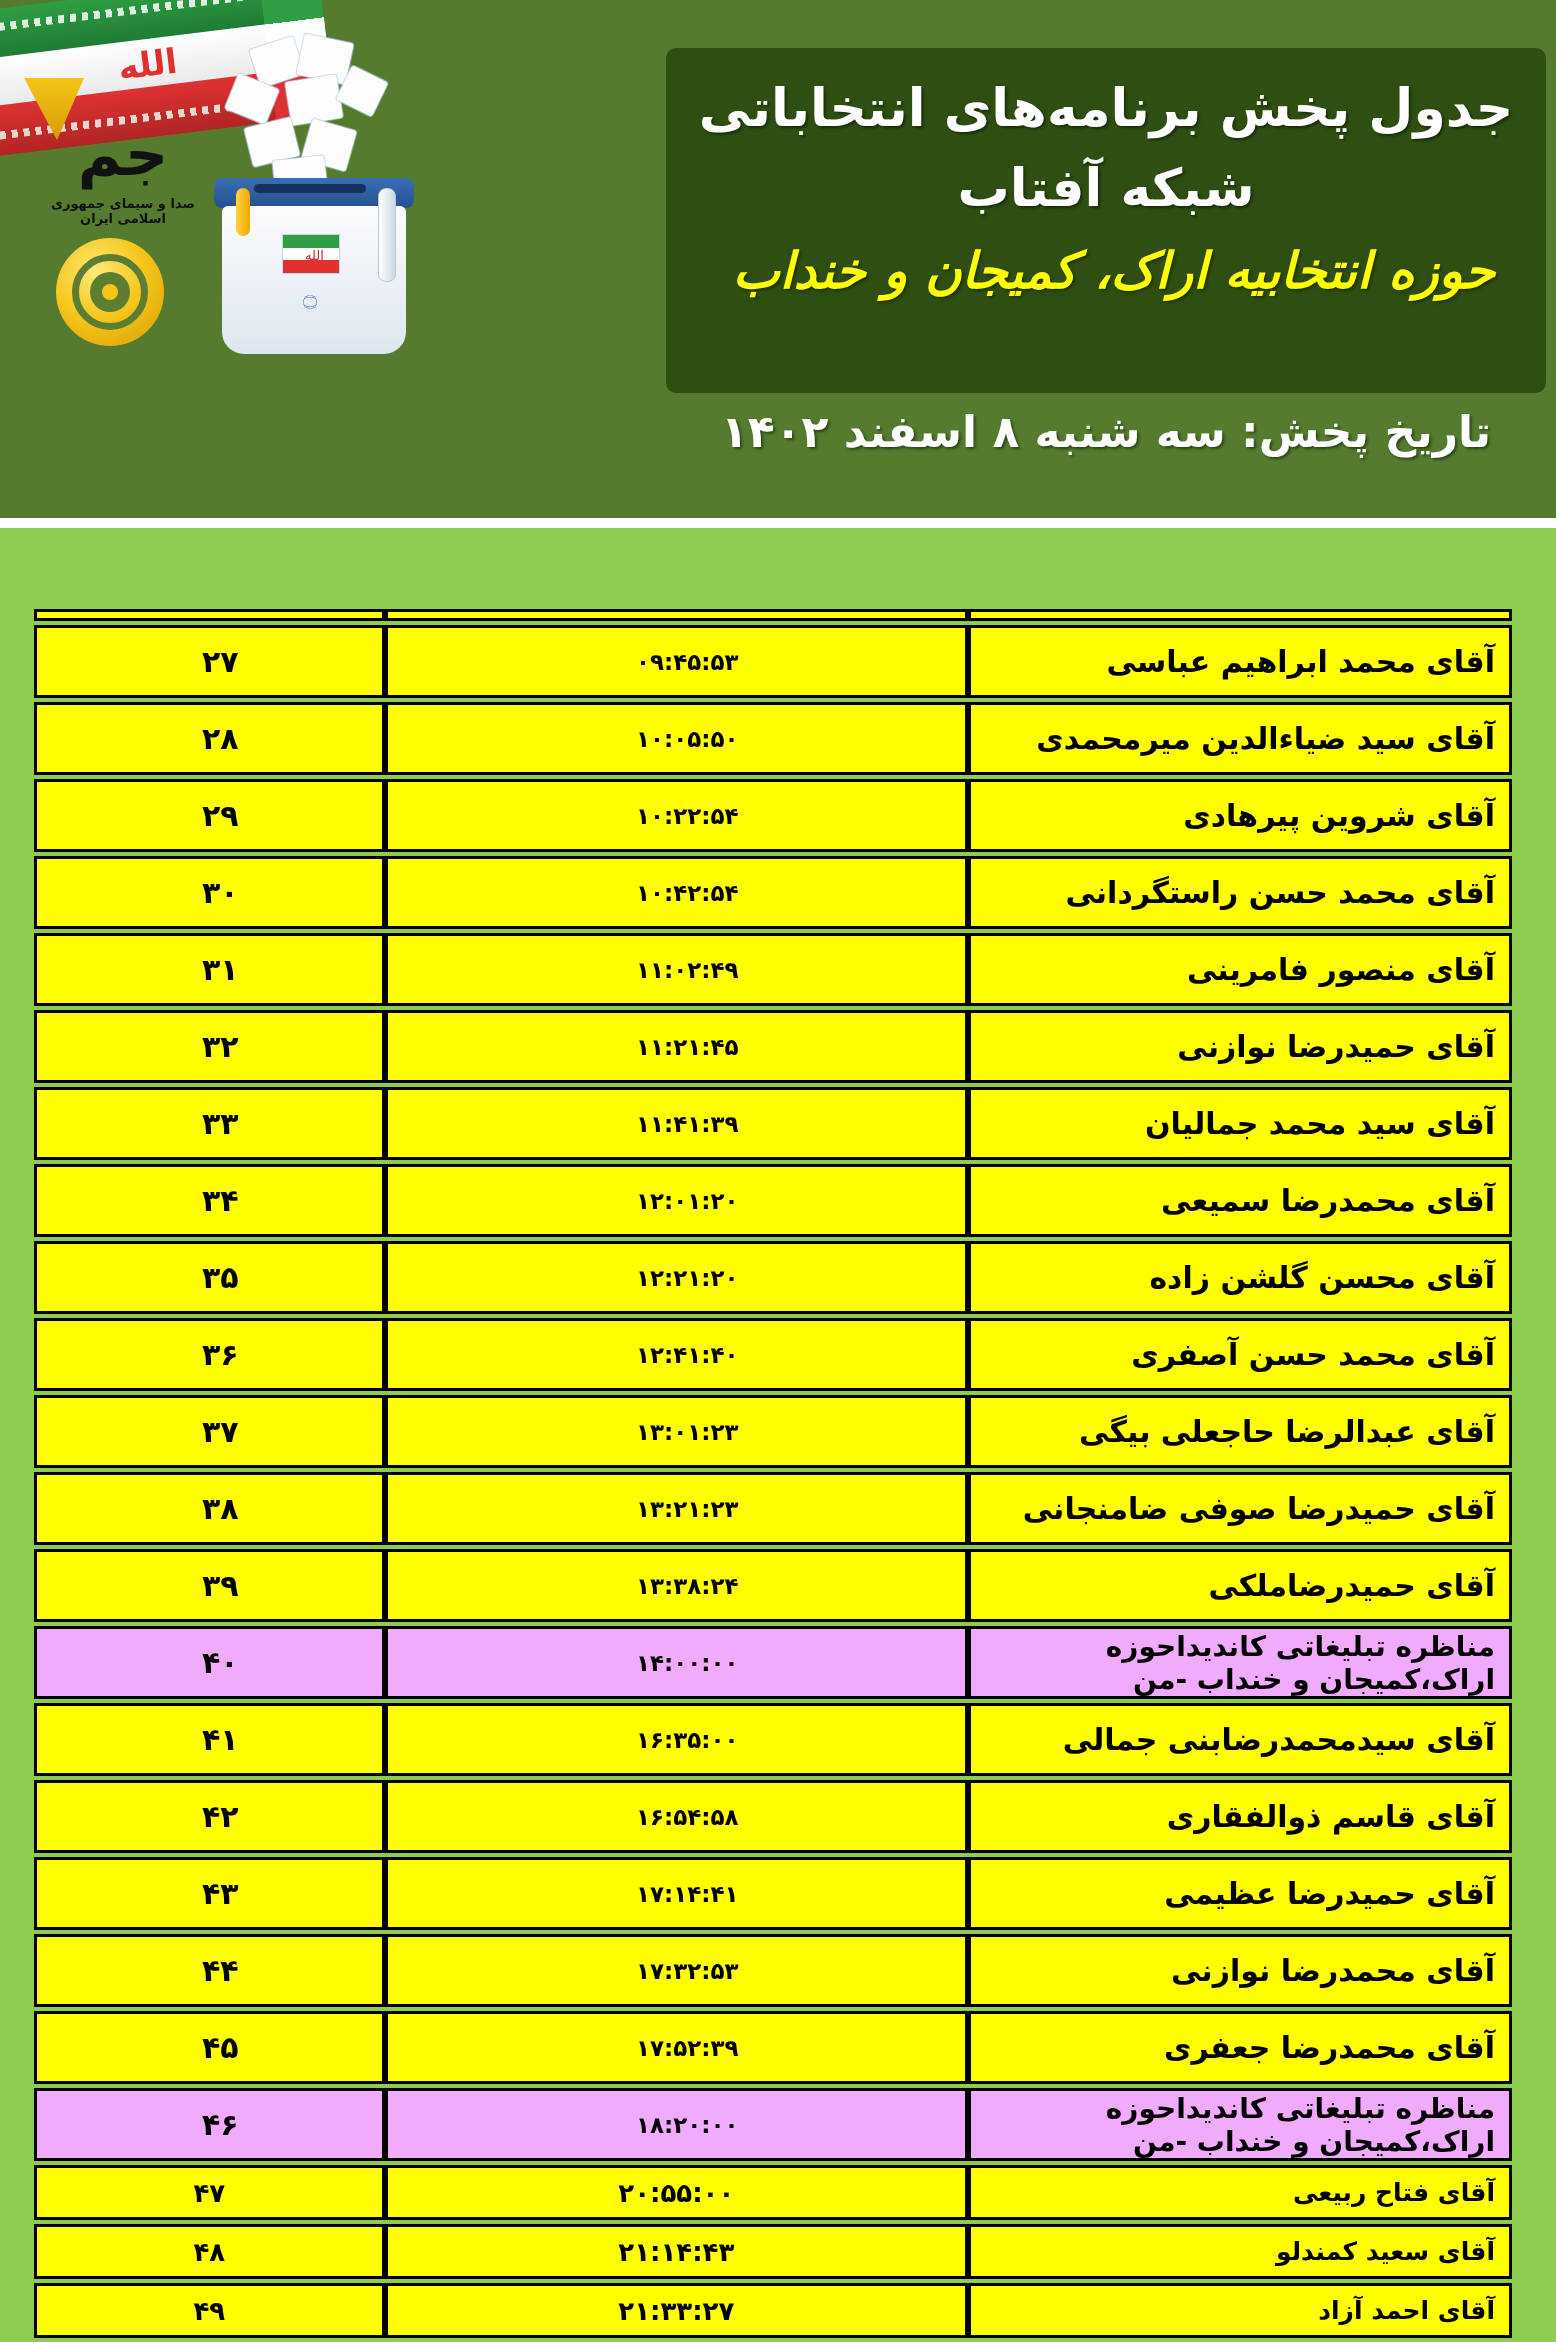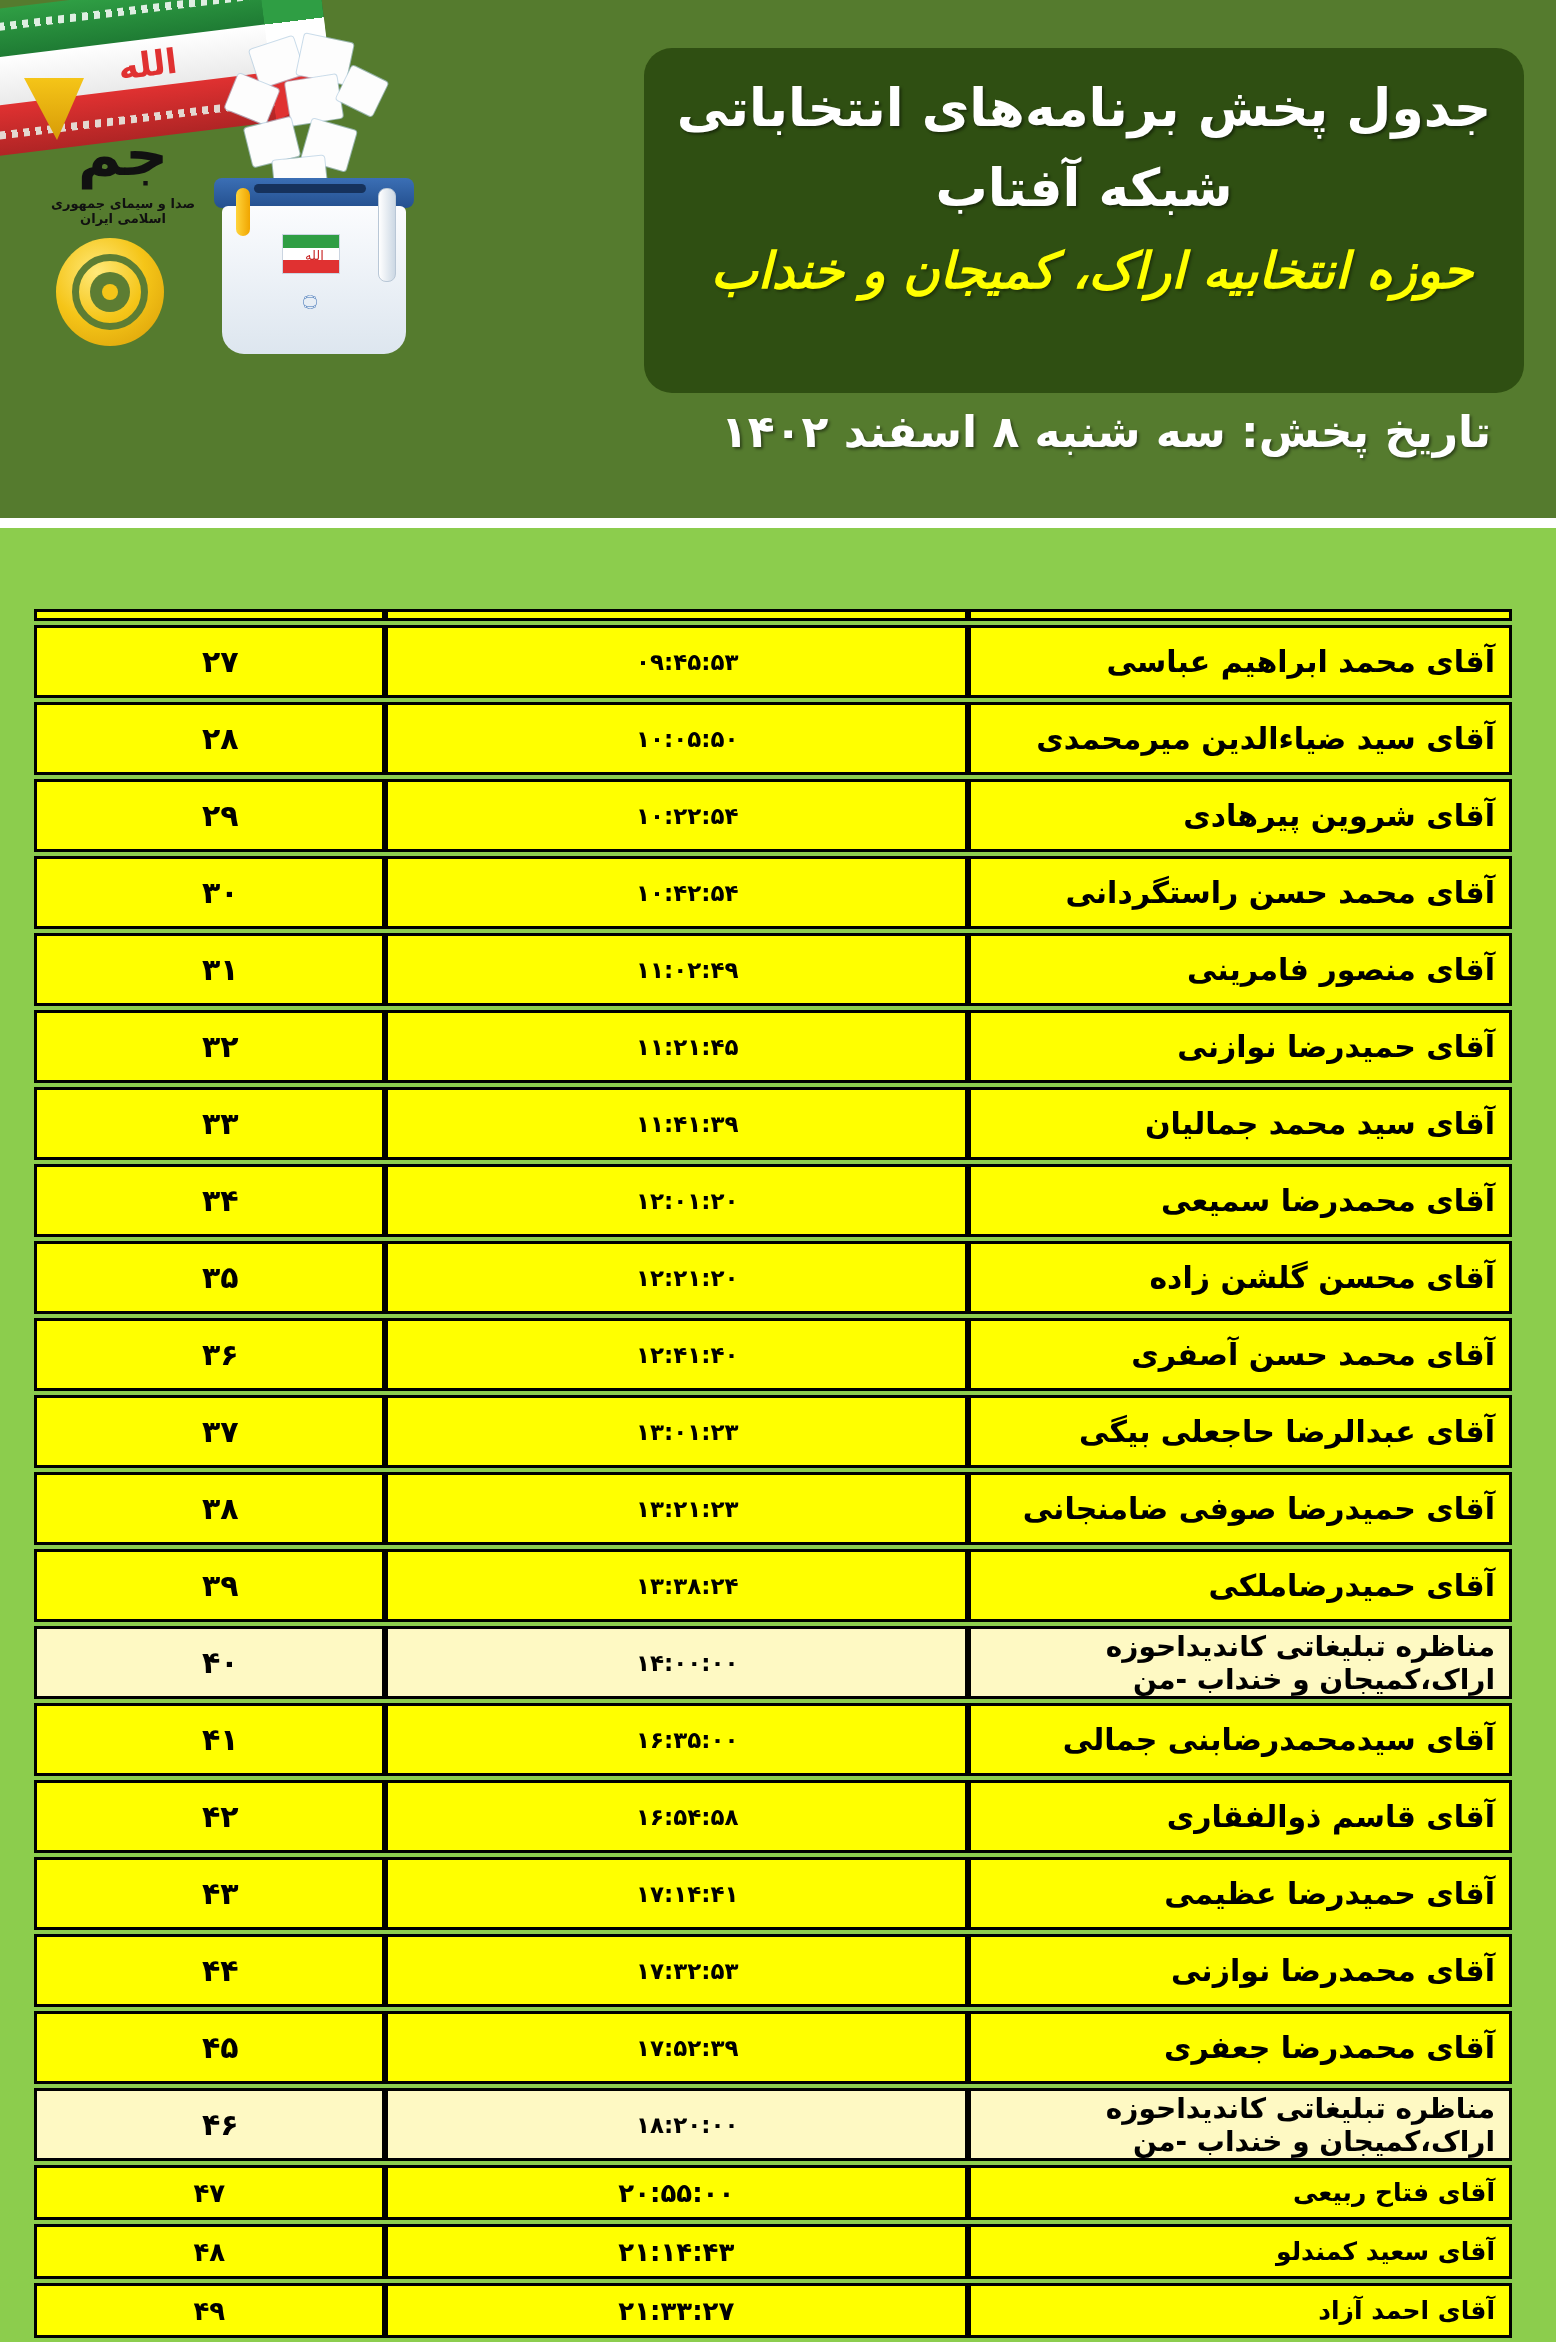--- a/index.html
+++ b/index.html
@@ -129,22 +129,22 @@
     border:1px solid #cbd5e1;
   }
   .box-flag-em{position:absolute;left:50%;top:13px;margin-left:-6px;color:#c92a2a;font-size:13px;}
   .box-seal{
     position:absolute;left:92px;top:242px;width:44px;height:34px;
     color:#3b6fb5;font-size:24px;text-align:center;line-height:34px;
   }
 
   
   .plaque{
-    position:absolute;left:644px;top:48px;width:880px;height:345px;
-    background:#2f4f12;border-radius:28px;
+    position:absolute;left:666px;top:48px;width:880px;height:345px;
+    background:#2f4f12;border-radius:10px;
   }
   .title-l1,.title-l2{
     color:#ffffff;font-weight:bold;text-align:center;
     text-shadow:2px 2px 3px rgba(0,0,0,.45);
   }
   .title-l1{position:absolute;left:0;right:0;top:30px;font-size:52px;letter-spacing:-1px;}
   .title-l2{position:absolute;left:0;right:0;top:110px;font-size:52px;}
   .title-yellow{
     position:absolute;left:0;right:0;top:192px;
     color:#ffff00;font-weight:bold;text-align:center;
@@ -190,21 +190,21 @@
     width:270px;text-align:center;font-size:23px;
   }
   td.c-prog{
     text-align:right;font-size:30px;
   }
   tr.big td{height:67px;padding-left:36px;}
   tr.small td{height:49px;}
   tr.small td.c-no,tr.small td.c-time{font-size:26px;}
   tr.small td.c-prog{font-size:25px;margin-top:12px;}
   tr.debate td{
-    background:#fef9c3;
+    background:#f0abfc;
     color:#000000;
   }
   tr.debate td.c-prog{font-size:28px;}
 </style>
 </head>
 <body>
 
 <div class="page">
 
   <div class="header">

